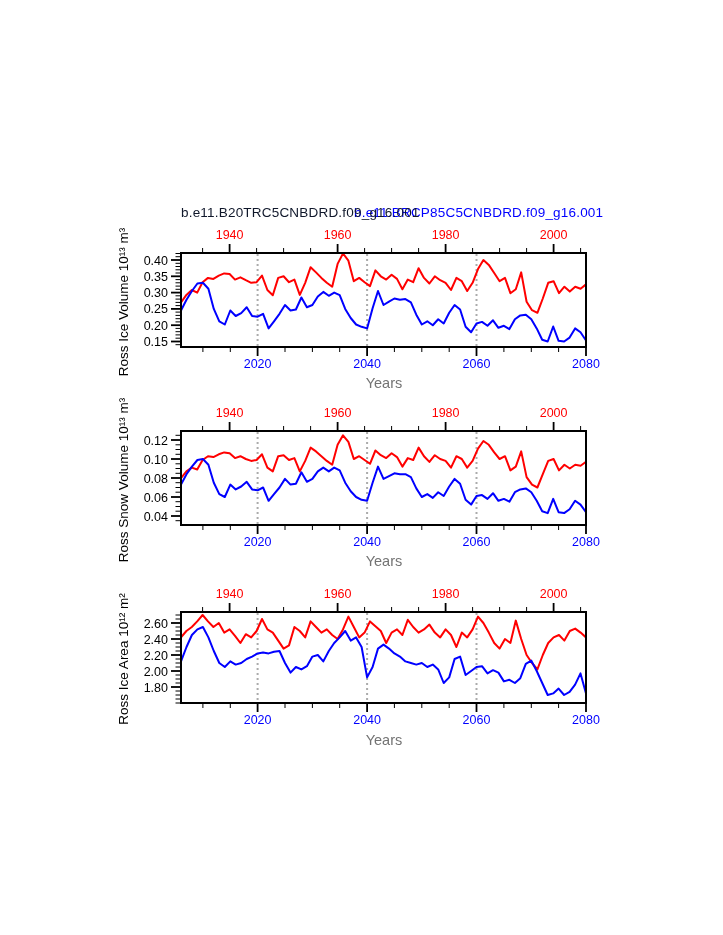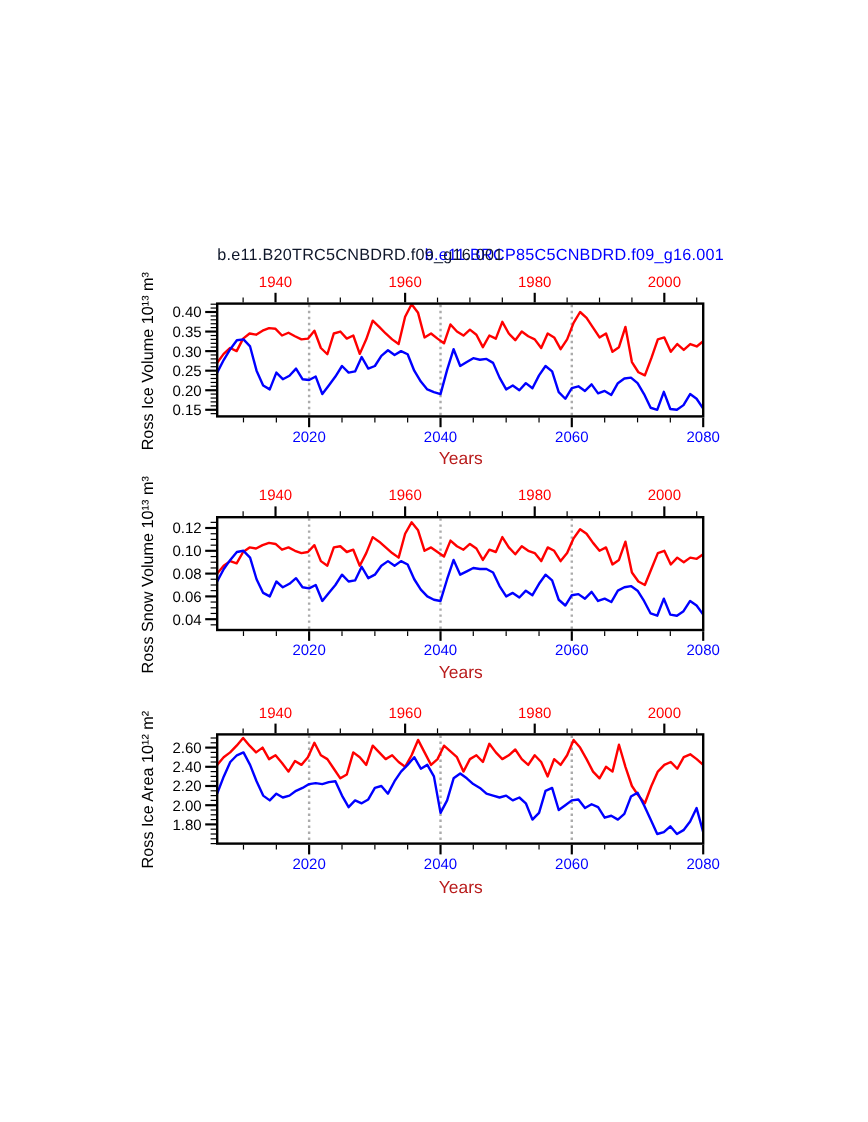--- a/index.html
+++ b/index.html
@@ -6,21 +6,21 @@
   .figure{position:relative;width:723px;height:935px;background:#ffffff;overflow:hidden;
           font-family:"Liberation Sans", sans-serif;}
   .title{position:absolute;left:75px;top:184px;font-size:16px;letter-spacing:.4px;
          white-space:nowrap;color:#000;}
   .legend-label{position:absolute;top:205px;font-size:13.5px;letter-spacing:.2px;white-space:nowrap;}
   .legend-red{left:181px;color:#0f172a;}
   .legend-blue{left:354px;color:#0000ff;}
   .ylab{position:absolute;width:0;height:0;}
   .ylab span{display:inline-block;white-space:nowrap;font-size:13.5px;color:#000;
              transform:translate(-50%,-50%) rotate(-90deg);}
-  .xlab{position:absolute;left:384px;transform:translateX(-50%);font-size:14.5px;color:#b91c1c;}
+  .xlab{position:absolute;left:384px;transform:translateX(-50%);font-size:14.5px;color:#737373;}
   svg{position:absolute;left:0;top:0;}
   svg text{font-family:"Liberation Sans", sans-serif;}
 </style>
 </head>
 <body>
 
 <div class="figure">
   <svg id="chart-svg" width="723" height="935" viewBox="0 0 723 935">
       <line x1="257.6" x2="257.6" y1="254" y2="346" stroke="#ababab" stroke-width="2" stroke-dasharray="2 3"></line>
       <line x1="367.1" x2="367.1" y1="254" y2="346" stroke="#ababab" stroke-width="2" stroke-dasharray="2 3"></line>

